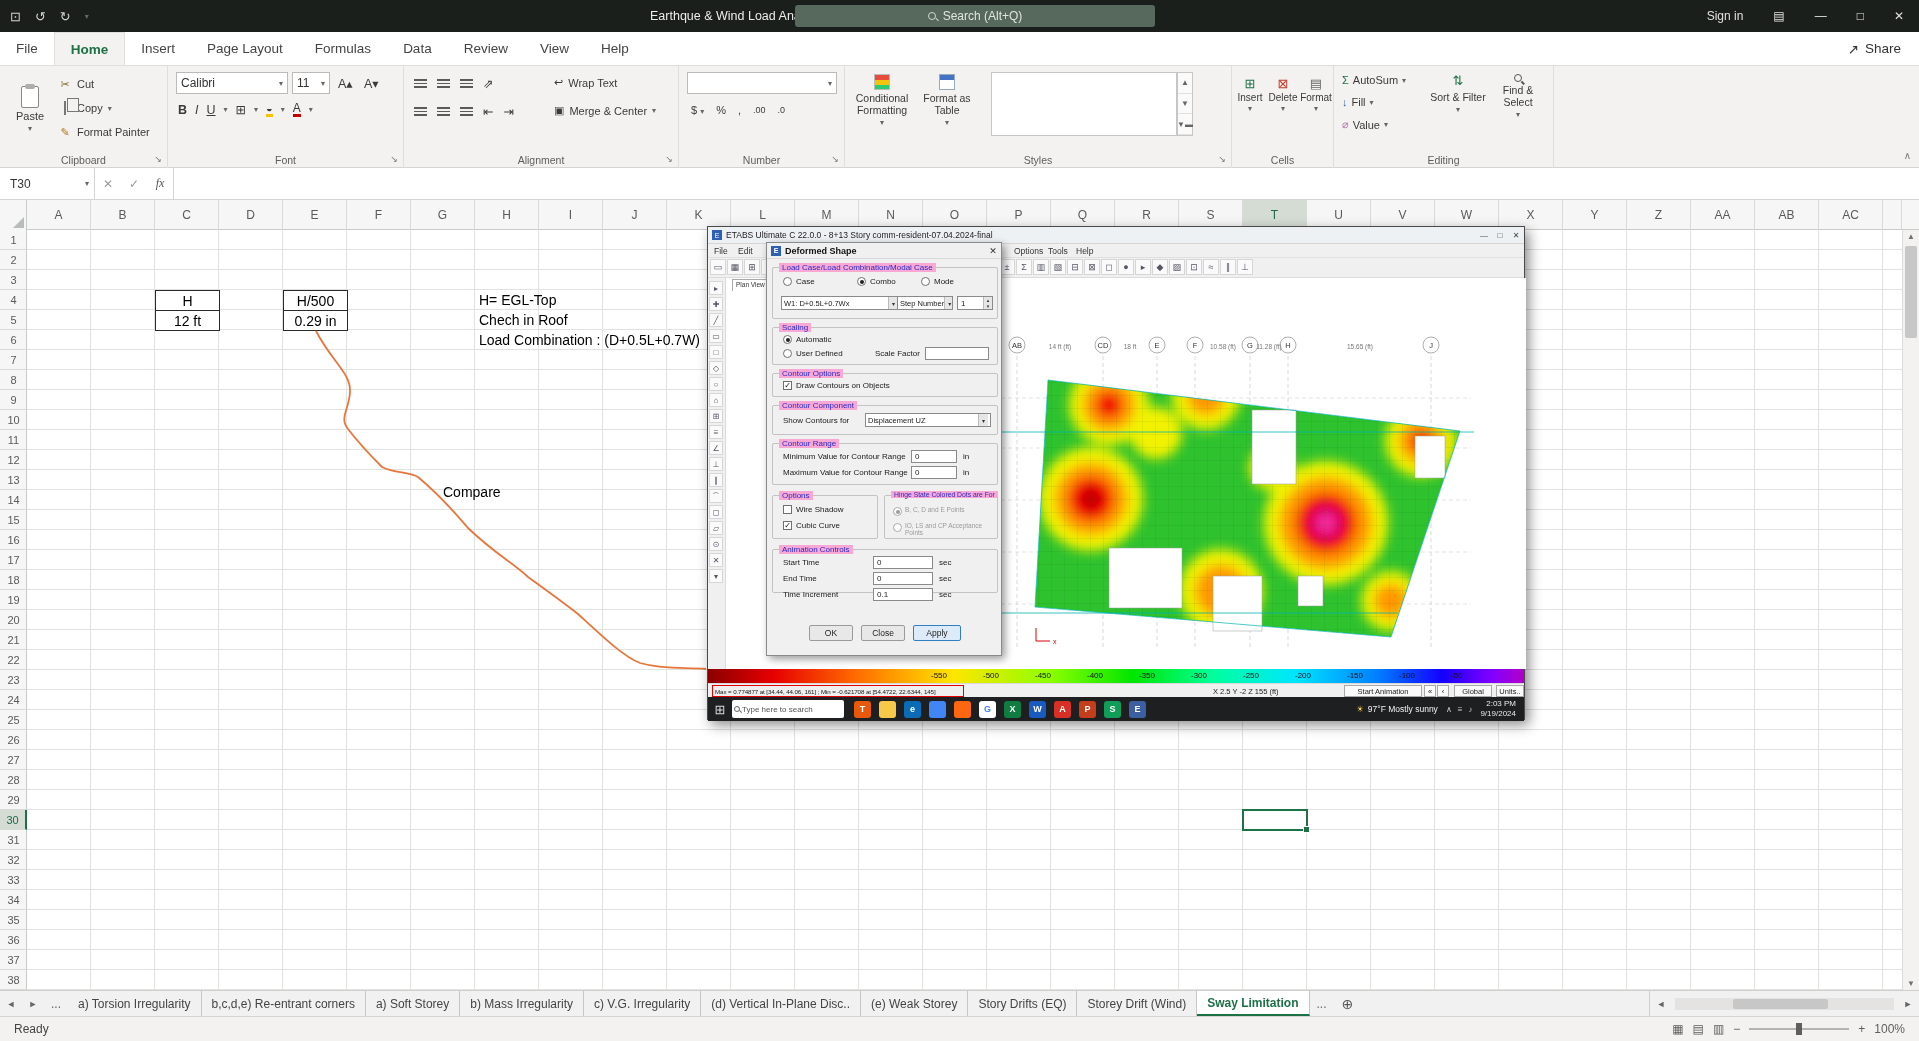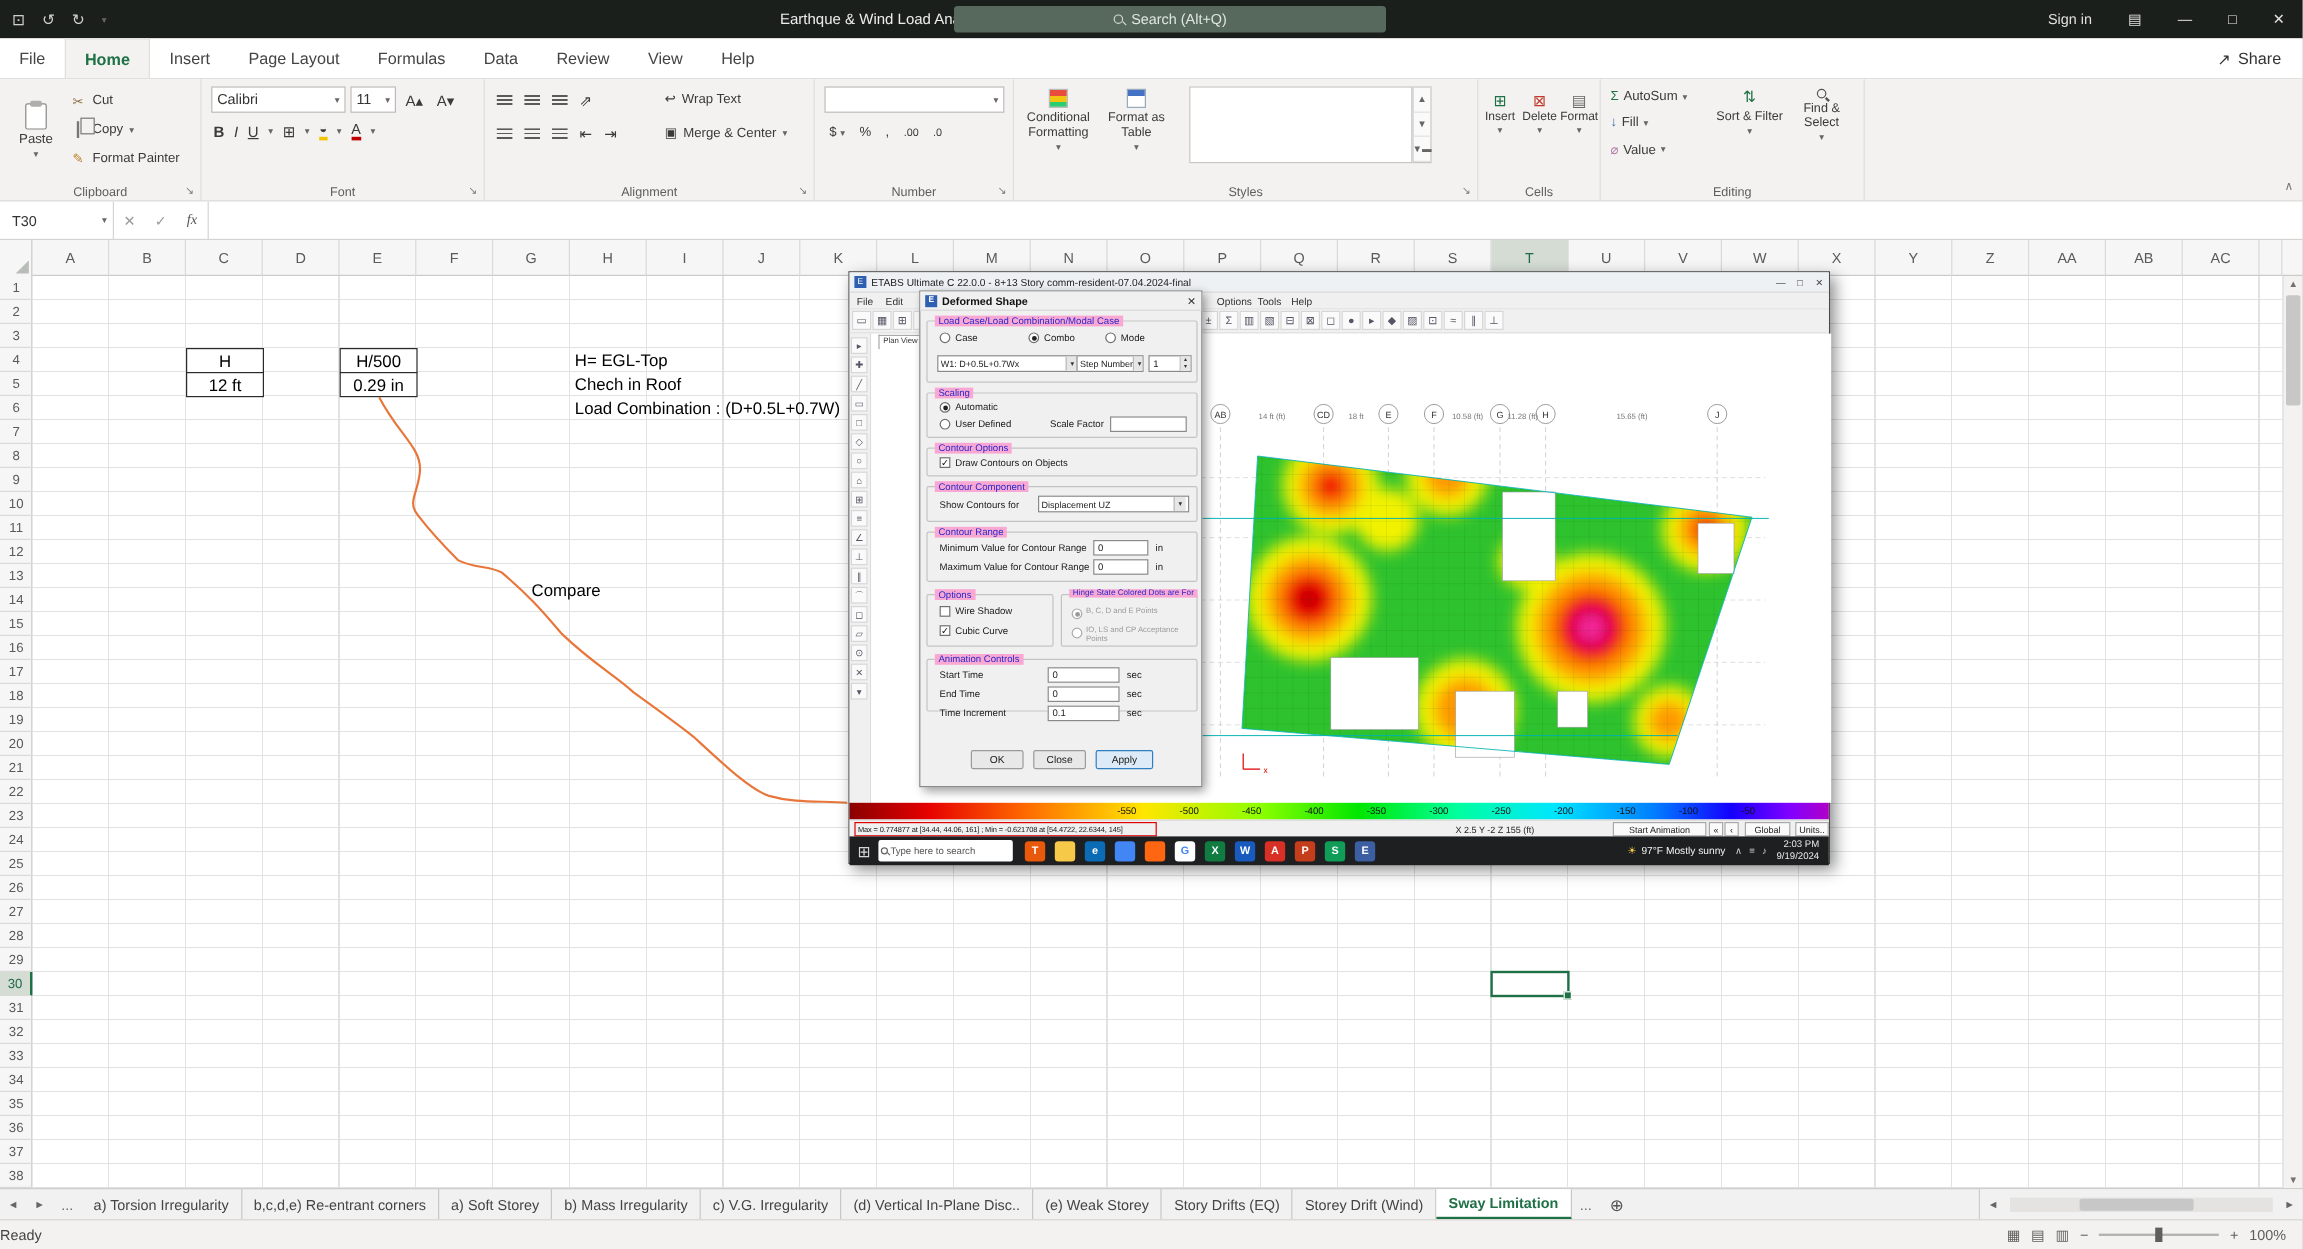--- a/index.html
+++ b/index.html
@@ -837,21 +837,21 @@
     <div id="hscroll">
       <span class="navarr">◄</span>
       <div id="htrack">
           <div id="hthumb"></div>
         </div>
       <span class="navarr">►</span>
     </div>
   </div>
 
   <div id="statusbar">
-    <div style="padding-left:0">Ready</div>
+    <div style="padding-left:14px">Ready</div>
     <div id="zoomwrap">
       <span>▦</span>
       <span>▤</span>
       <span>▥</span>
       <span>−</span>
       <div id="ztrack">
           <div id="zthumb"></div>
         </div>
       <span>+</span>
       <span>100%</span>

